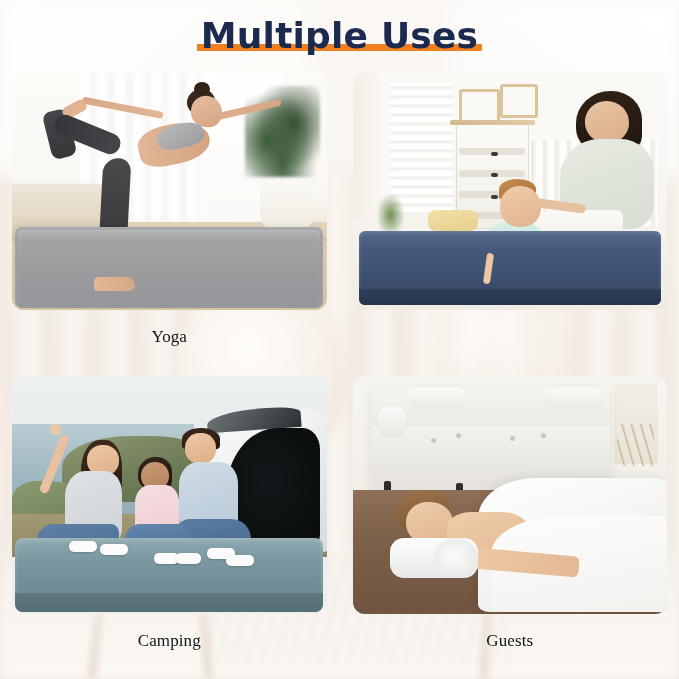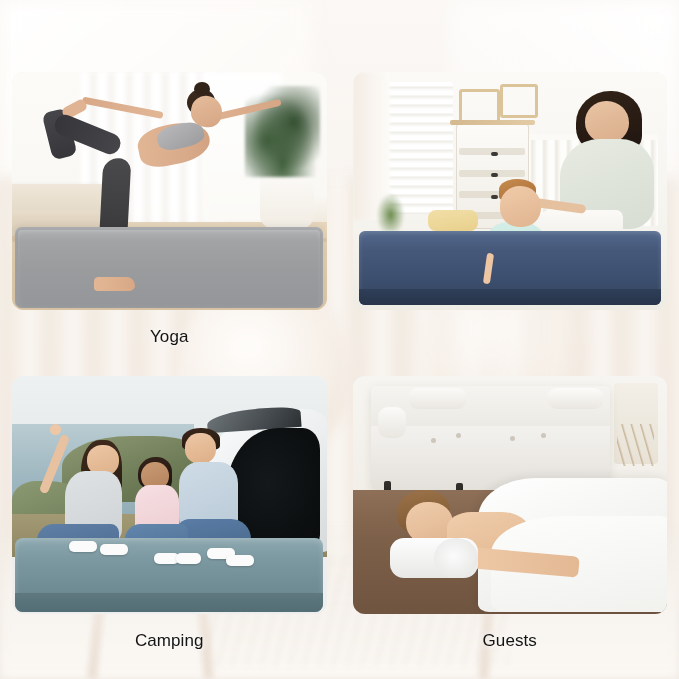--- a/index.html
+++ b/index.html
@@ -157,21 +157,21 @@
   .photo {
     position: relative;
     width: 100%;
     height: 238px;
     border-radius: 12px;
     overflow: hidden;
     background: #eee;
   }
   .caption {
     margin-top: 17px;
-    font-family: Liberation Sans, sans-serif;
+    font-family: Liberation Serif, serif;
     font-size: 17px;
     color: #141414;
     letter-spacing: .1px;
     text-align: left;
     text-shadow: 0 0 6px rgba(255,255,255,.85), 0 0 14px rgba(255,255,255,.7);
   }
 
   
   .sc { position: absolute; }
 
@@ -583,20 +583,26 @@
     <div class="bg-sofa"></div>
     <div class="bg-cushion c1"></div>
     <div class="bg-cushion c2"></div>
     <div class="bg-floor"></div>
     <div class="bg-floorlines"></div>
     <div class="bg-leg l1"></div>
     <div class="bg-leg l2"></div>
     <div class="bg-leg l3"></div>
   </div>
 
+  <div class="title-wrap">
+    <span class="title-inner">
+      <span class="title-underline" style="background:#F08020"></span>
+      <span class="title-text">Multiple Uses</span>
+    </span>
+  </div>
 
   <div class="grid">
 
     <div class="cell">
       <div class="photo">
         <div class="sc s1-room"></div>
         <div class="sc s1-curtain"></div>
         <div class="sc s1-win"></div>
         <div class="sc s1-floor"></div>
         <div class="sc s1-floorline"></div>

